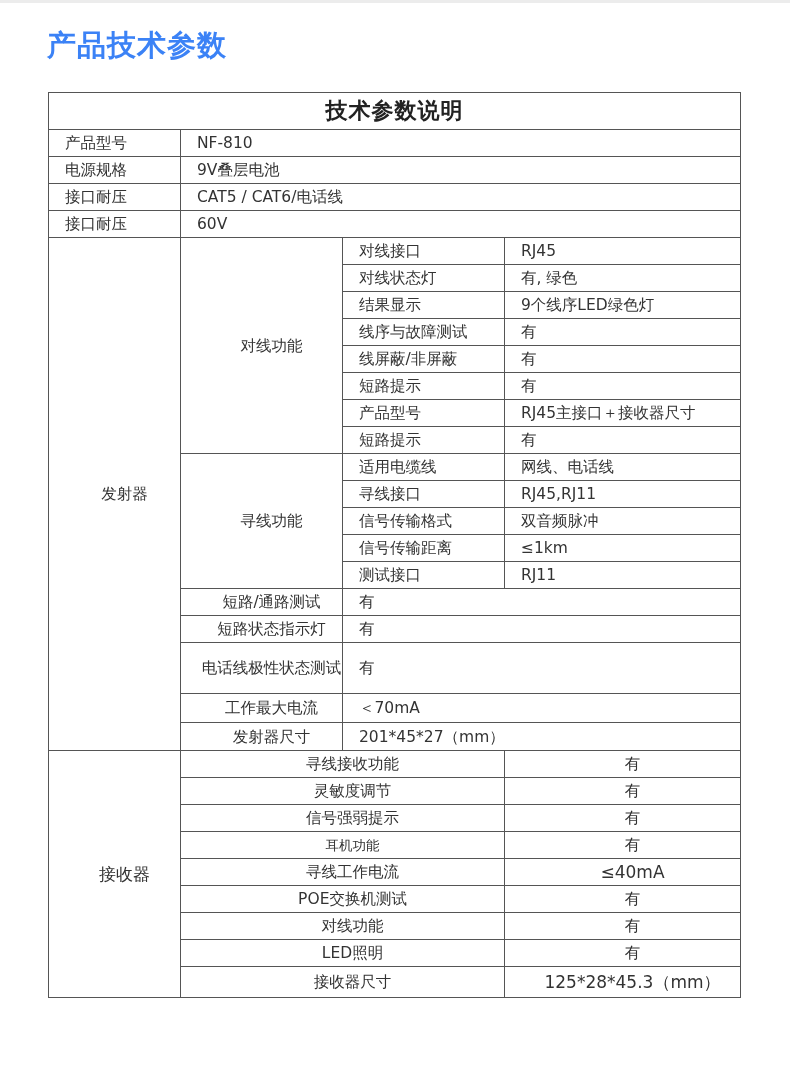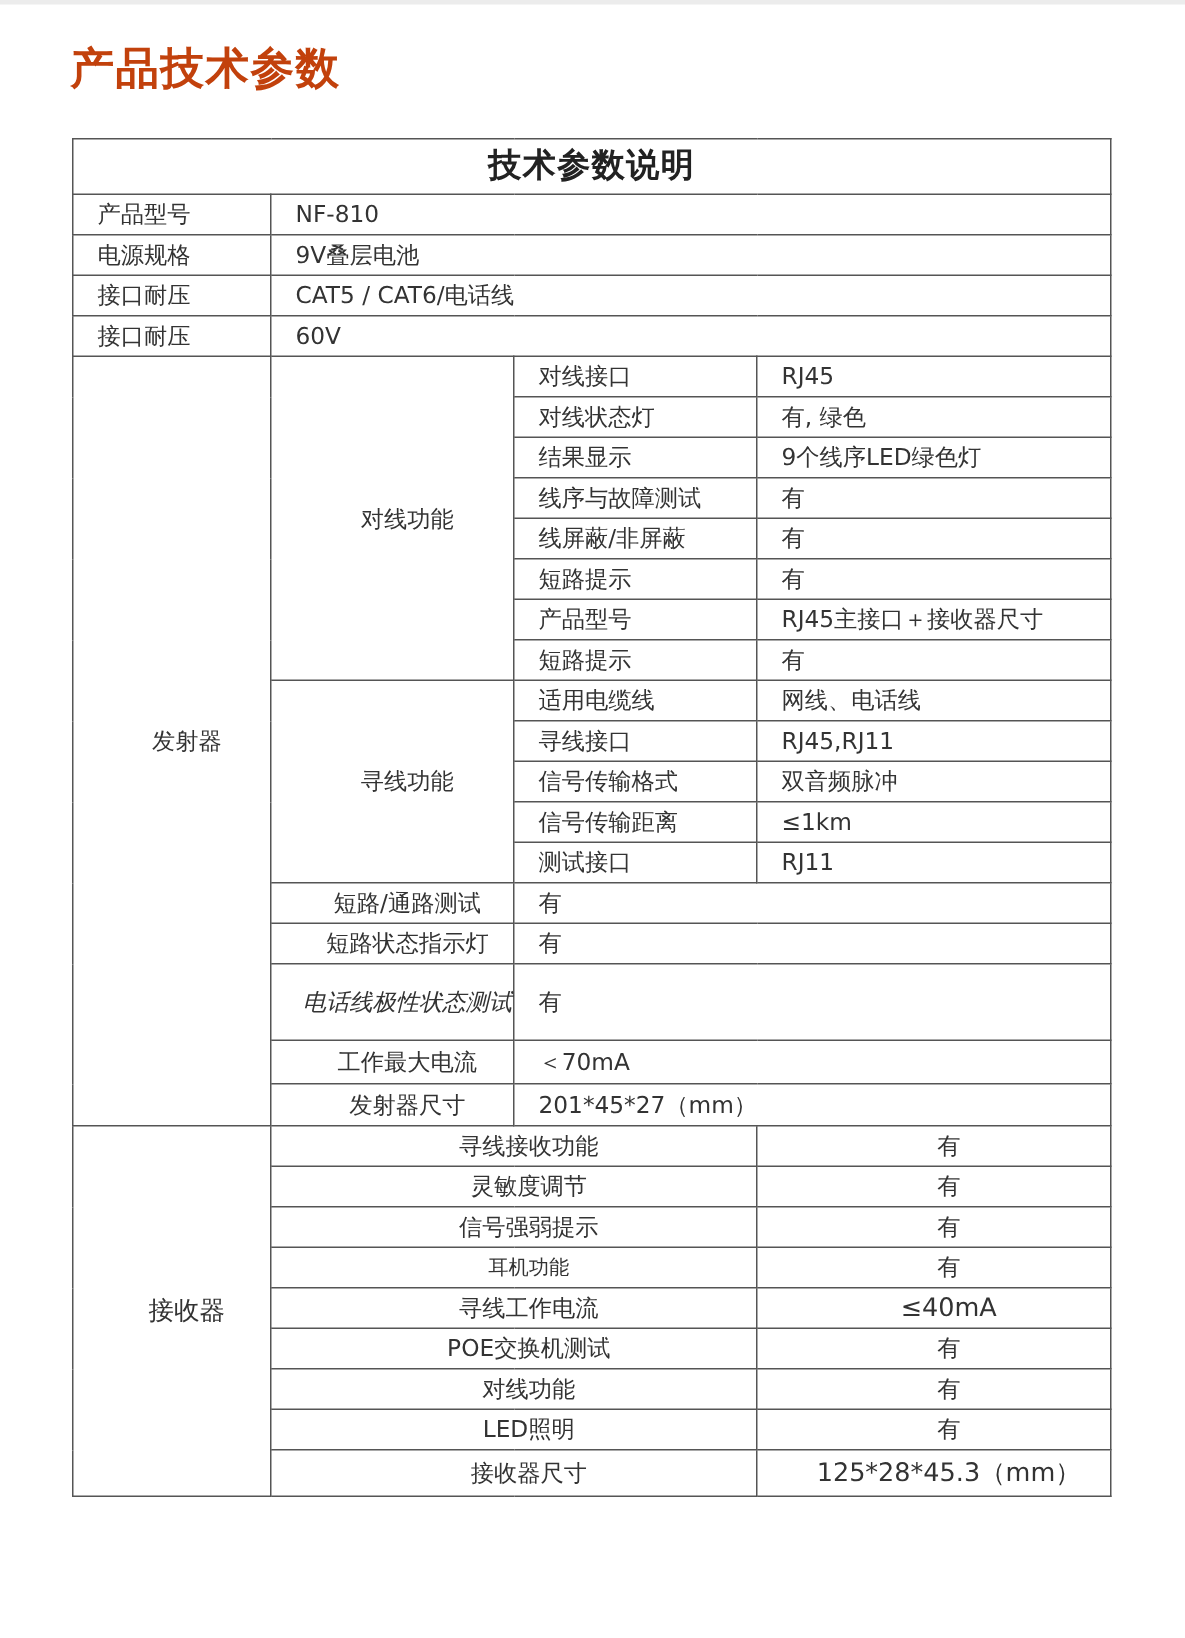--- a/index.html
+++ b/index.html
@@ -1,25 +1,25 @@
 <!DOCTYPE html>
 <html><head>
 <meta charset="utf-8">
 <style>
   html, body { margin:0; padding:0; background:#ffffff; }
   body { width:790px; height:1092px; position:relative; overflow:hidden;
          font-family:"DejaVu Sans","Liberation Sans",sans-serif; color:#2b2b2b; }
   .topbar { position:absolute; left:0; top:0; width:790px; height:3px; background:#ececec; }
-  .page-title { position:absolute; left:47px; top:26px; font-size:29px; font-weight:bold; color:#c2410c; letter-spacing:1px; }
+  .page-title { position:absolute; left:47px; top:26px; font-size:29px; font-weight:bold; color:#3b82f6; letter-spacing:1px; }
   .spec-table { position:absolute; left:48px; top:92px; border-collapse:collapse; table-layout:fixed; }
   .spec-table td { border:1.5px solid #555; padding:0 0 0 16px; font-size:15.5px; color:#333; height:26px; line-height:18px; vertical-align:middle; white-space:nowrap; }
   .spec-table td.title { text-align:center; font-size:22px; font-weight:bold; height:36px; padding:0; color:#222; letter-spacing:1px; }
   .spec-table td.center { text-align:center; padding:0 0 0 20px; }
   .spec-table td.group { padding-left:20px;text-align:center; }
-  .spec-table td.wrap { white-space:normal; line-height:20px; padding-top:2px; padding-bottom:2px;font-style:italic; }
+  .spec-table td.wrap { white-space:normal; line-height:20px; padding-top:2px; padding-bottom:2px; }
   .col1 { width:132px; } .col2 { width:162px; } .col3 { width:162px; } .col4 { width:236px; }
 </style>
 </head>
 <body>
 
 <div class="topbar"></div>
 <div class="page-title">产品技术参数</div>
 
 <table class="spec-table">
   <colgroup>

